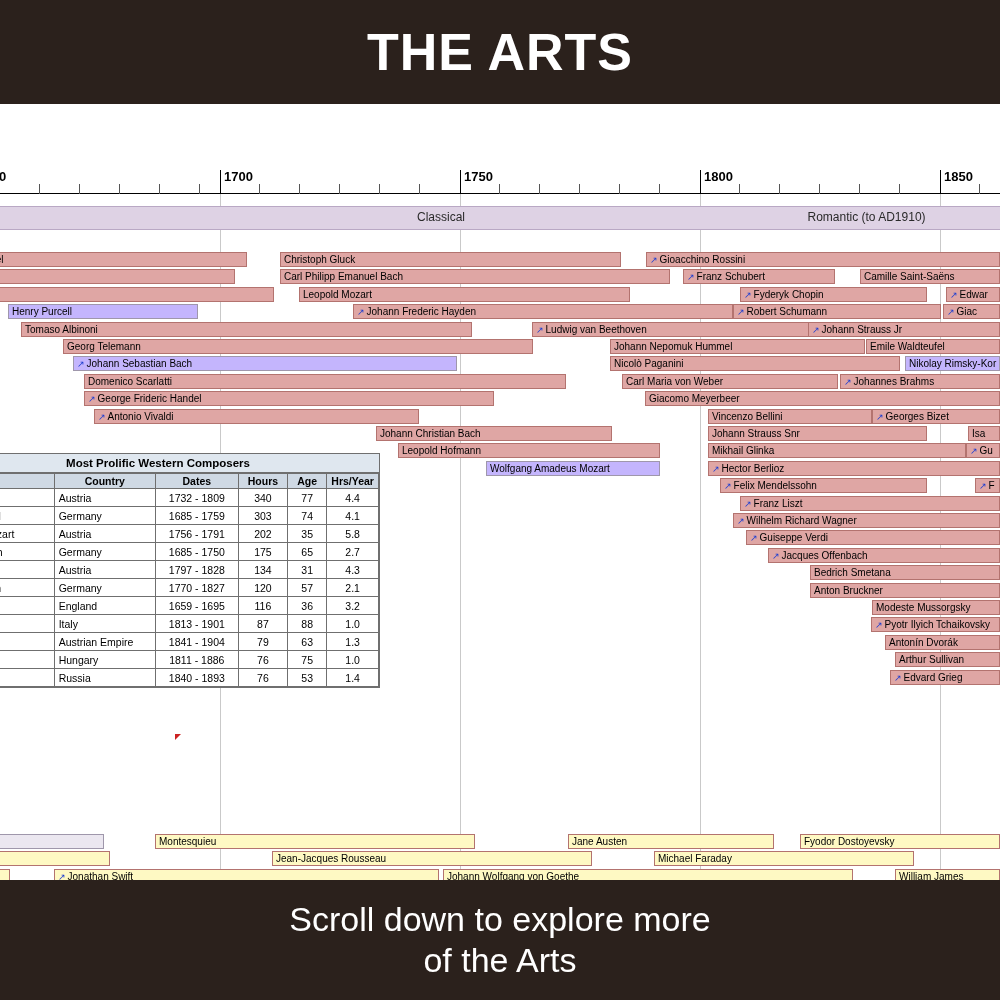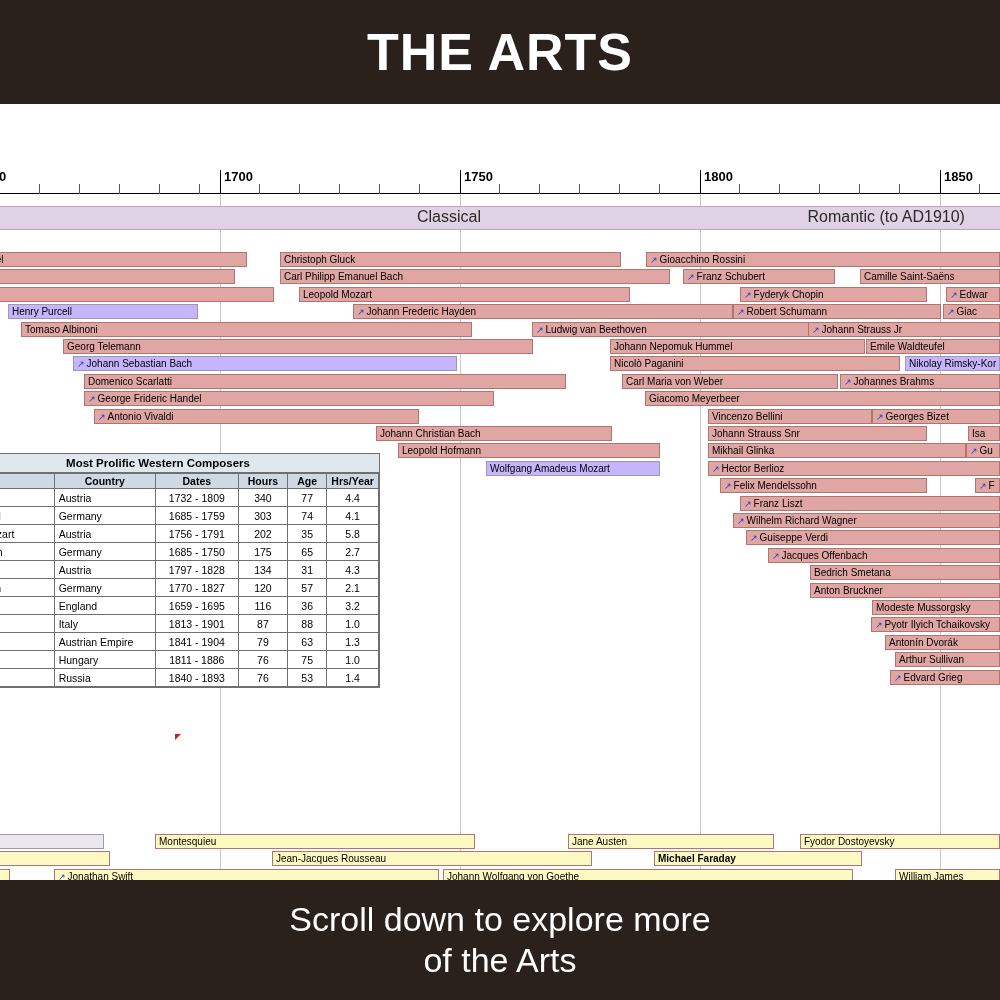--- a/index.html
+++ b/index.html
@@ -117,21 +117,21 @@
     top: 102px;
     width: 1000px;
     height: 22px;
     background: #ded2e4;
     border-top: 1px solid #b9a8c4;
     border-bottom: 1px solid #b9a8c4;
   }
   .era-label {
     position: absolute;
     top: 104px;
-    font-size: 16px;
+    font-size: 12px;
     color: #2a2a2a;
     height: 18px;
     line-height: 18px;
   }
 
   
   .bar {
     position: absolute;
     height: 15px;
     background: #dfa6a4;
@@ -458,21 +458,21 @@
           <div class="vrule2" style="left: 700px;"></div>
           <div class="vrule2" style="left: 940px;"></div>
         </div>
       <div id="writer-bars">
           <div class="bar pale" style="left: -80px; width: 184px; top: 110px;"><span class="nm"></span></div>
           <div class="bar" style="left: 155px; width: 320px; top: 110px;"><span class="nm">Montesquieu</span></div>
           <div class="bar" style="left: 568px; width: 206px; top: 110px;"><span class="nm">Jane Austen</span></div>
           <div class="bar" style="left: 800px; width: 200px; top: 110px;"><span class="nm">Fyodor Dostoyevsky</span></div>
           <div class="bar" style="left: -80px; width: 190px; top: 127.4px;"><span class="nm"></span></div>
           <div class="bar" style="left: 272px; width: 320px; top: 127.4px;"><span class="nm">Jean-Jacques Rousseau</span></div>
-          <div class="bar" style="left: 654px; width: 208px; top: 127.4px; font-weight: bold;"><span class="nm">Michael Faraday</span></div>
+          <div class="bar" style="left: 654px; width: 260px; top: 127.4px;"><span class="nm">Michael Faraday</span></div>
           <div class="bar" style="left: -80px; width: 90px; top: 144.8px;"><span class="nm"></span></div>
           <div class="bar" style="left: 54px; width: 385px; top: 144.8px;"><span class="arrow">↗</span><span class="nm">Jonathan Swift</span></div>
           <div class="bar" style="left: 443px; width: 410px; top: 144.8px;"><span class="nm">Johann Wolfgang von Goethe</span></div>
           <div class="bar" style="left: 895px; width: 105px; top: 144.8px;"><span class="nm">William James</span></div>
         </div>
     </div>
 
   </div>
 
   <div class="banner banner-bottom">

